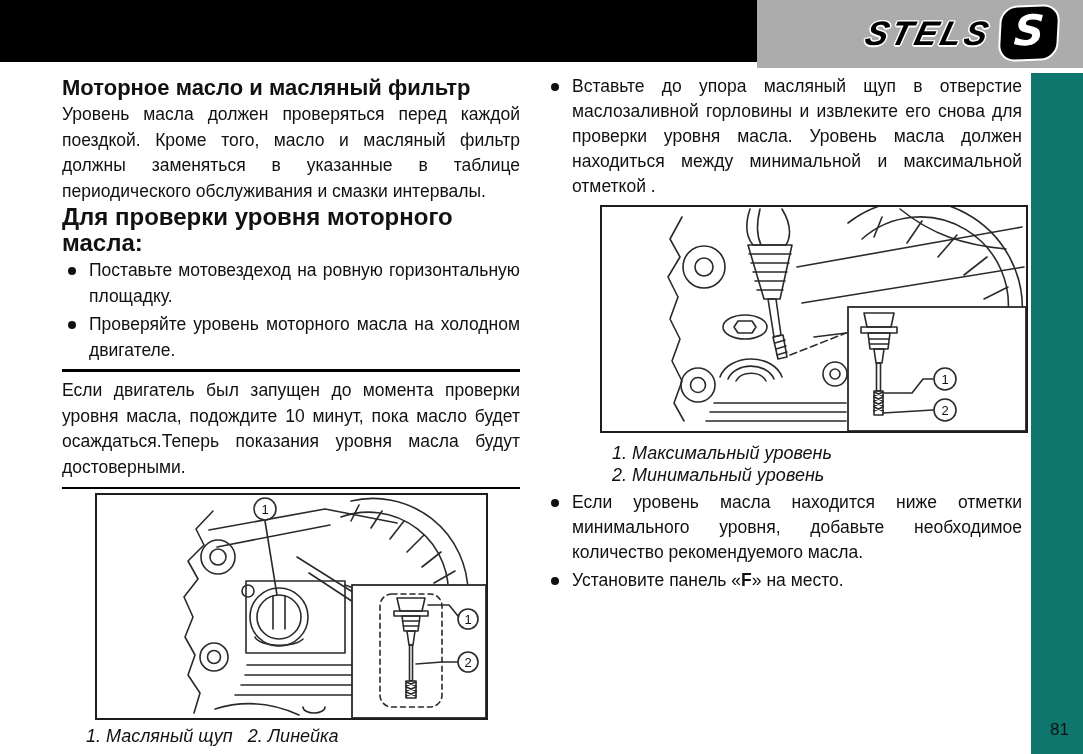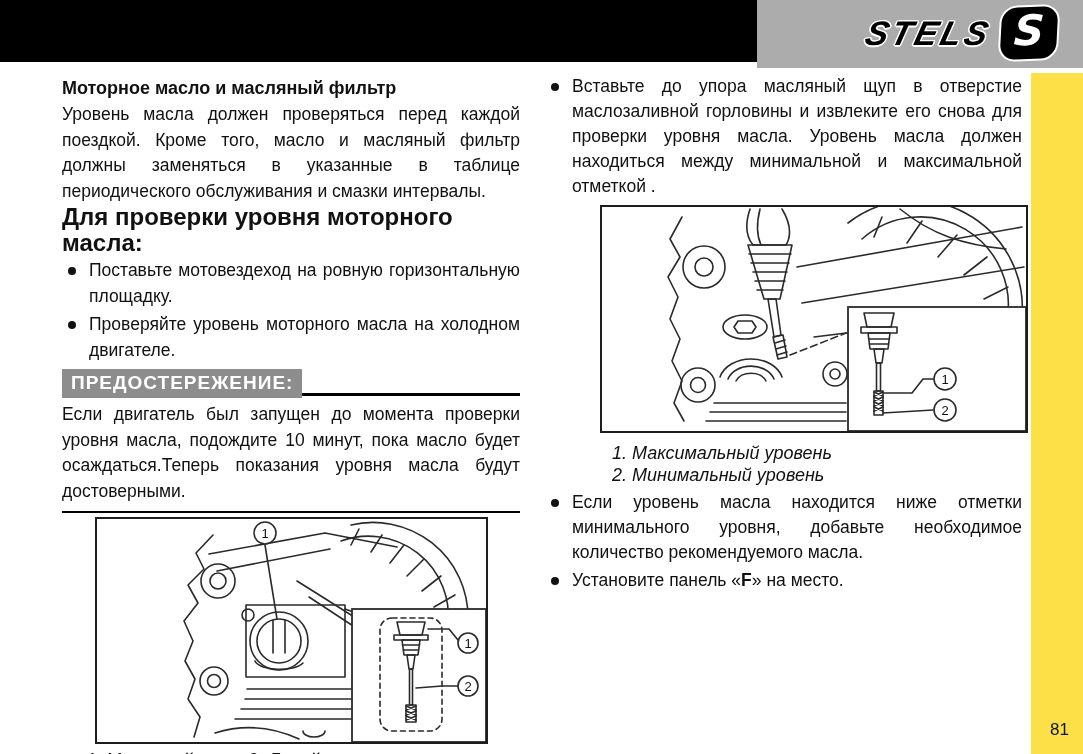--- a/index.html
+++ b/index.html
@@ -24,27 +24,27 @@
     position:absolute;right:26px;top:7px;width:56px;height:52px;
     background:#000;border-radius:15px;box-shadow:0 0 0 2px #fff;
     transform:skewX(-5deg) rotate(-2deg);
     display:flex;align-items:center;justify-content:center;
   }
   .badge-s{
     color:#fff;font-weight:900;font-style:italic;font-size:42px;line-height:1;
     font-family:"DejaVu Sans", sans-serif;transform:translateY(-2px);
   }
   
-  .right-strip{position:absolute;left:1031px;top:73px;width:52px;height:681px;background:#fde047;}
+  .right-strip{position:absolute;left:1031px;top:73px;width:52px;height:681px;background:#0f766e;}
   .page-number{position:absolute;right:14px;bottom:14px;font-size:17px;color:#111;}
   
   .col{position:absolute;top:74px;font-size:17.5px;line-height:25.5px;}
   .col-left{left:62px;width:458px;}
   .col-right{left:545px;width:477px;line-height:25px;}
-  h2.sec{font-size:18px;font-weight:bold;margin:2px 0 2px 0;line-height:24px;}
+  h2.sec{font-size:22px;font-weight:bold;margin:2px 0 2px 0;line-height:24px;}
   h3.sec{font-size:24px;font-weight:bold;margin:0 0 2px 0;line-height:26px;}
   p.just{margin:0;text-align:justify;}
   
   .bullet{position:relative;padding-left:27px;margin:0 0 3px 0;}
   .bullet::before{
     content:"";position:absolute;left:6px;top:9px;width:8px;height:8px;border-radius:50%;background:#111;
   }
   .bullet .btxt{display:block;}
   .bullet.just .btxt{text-align:justify;}
   
@@ -92,21 +92,20 @@
     <h3 class="sec">Для проверки уровня моторного масла:</h3>
 
     <div class="bullet just">
       <span class="btxt">Поставьте мотовездеход на ровную горизонтальную площадку.</span>
     </div>
     <div class="bullet just">
       <span class="btxt">Проверяйте уровень моторного масла на холодном двигателе.</span>
     </div>
 
     <div class="warnrow">
-      <span class="warnbox">ПРЕДОСТЕРЕЖЕНИЕ:</span>
       <span class="warnline"></span>
     </div>
     <p class="just">Если двигатель был запущен до момента проверки уровня масла, подождите 10 минут, пока масло будет осаждаться.Теперь показания уровня масла будут достоверными.</p>
 
     <div class="rule"></div>
 
     <div class="figure fig-left">
       <svg width="389" height="223" viewBox="0 0 389 223">
 
         <path class="ln" d="M116,16 L99,34 L107,50 L91,66 L101,84 L87,102 L96,122 L88,142 L98,160 L91,180 L103,198 L97,218"></path>

